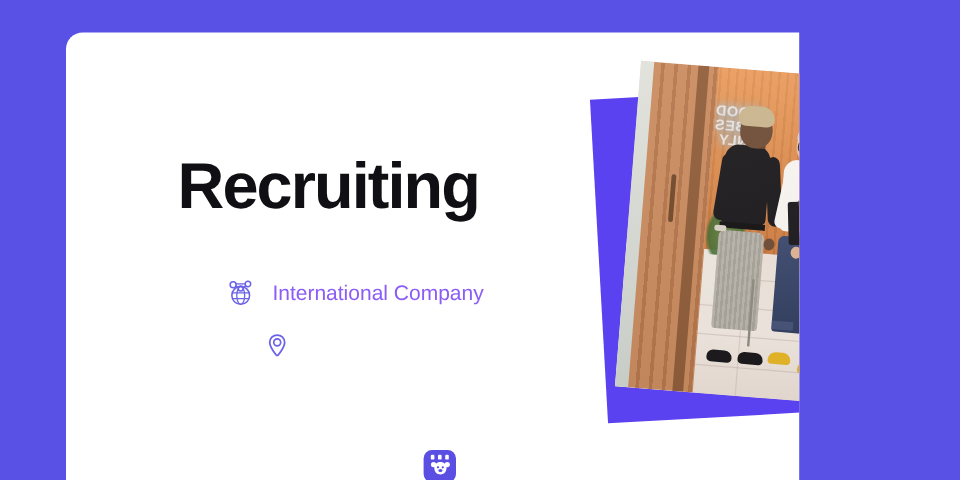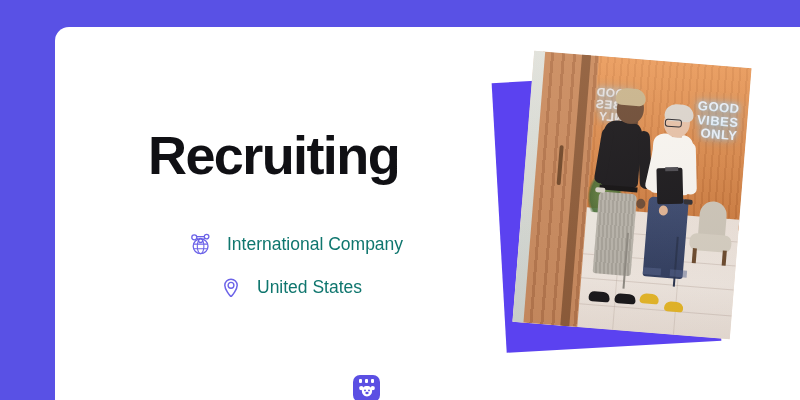--- a/index.html
+++ b/index.html
@@ -14,21 +14,21 @@
     overflow: hidden;
     background: #5951E5;
     font-family: "Liberation Sans", sans-serif;
   }
 
   
   .card {
     position: absolute;
     left: 55px;
     top: 27px;
-    width: 745px;
+    width: 611px;
     height: 373px;
     background: #ffffff;
     border-top-left-radius: 14px;
     overflow: hidden;
   }
 
   
   .headline {
     position: absolute;
     left: 93px;
@@ -53,21 +53,21 @@
   .meta-icon {
     width: 26px;
     height: 26px;
     flex: 0 0 26px;
     display: flex;
     align-items: center;
     justify-content: center;
   }
   .meta-label {
     font-size: 17.5px;
-    color: #0f766e;
+    color: #8b5cf6;
     line-height: 1;
     white-space: nowrap;
   }
 
   
   .photo-stage {
     position: absolute;
     left: 340px;
     top: 10px;
     width: 320px;
@@ -308,21 +308,20 @@
       <span class="meta-label">International Company</span>
     </div>
 
     <div class="meta-row location">
       <span class="meta-icon">
         <svg width="24" height="24" viewBox="0 0 24 24" fill="none">
           <path d="M12 3.2c-3.5 0-6.2 2.7-6.2 6.1 0 4.4 5.2 10.3 5.5 10.6a.95.95 0 0 0 1.4 0c.3-.3 5.5-6.2 5.5-10.6 0-3.4-2.7-6.1-6.2-6.1z" stroke="#6C63E8" stroke-width="1.5" stroke-linejoin="round"></path>
           <circle cx="12" cy="9.3" r="2.9" stroke="#6C63E8" stroke-width="1.4"></circle>
         </svg>
       </span>
-      <span class="meta-label">United States</span>
     </div>
 
     <div class="photo-stage">
 
       <div class="accent-rect"></div>
 
       <div class="photo">
         <div class="photo-inner">
 
           <div class="ph-wall"></div>

